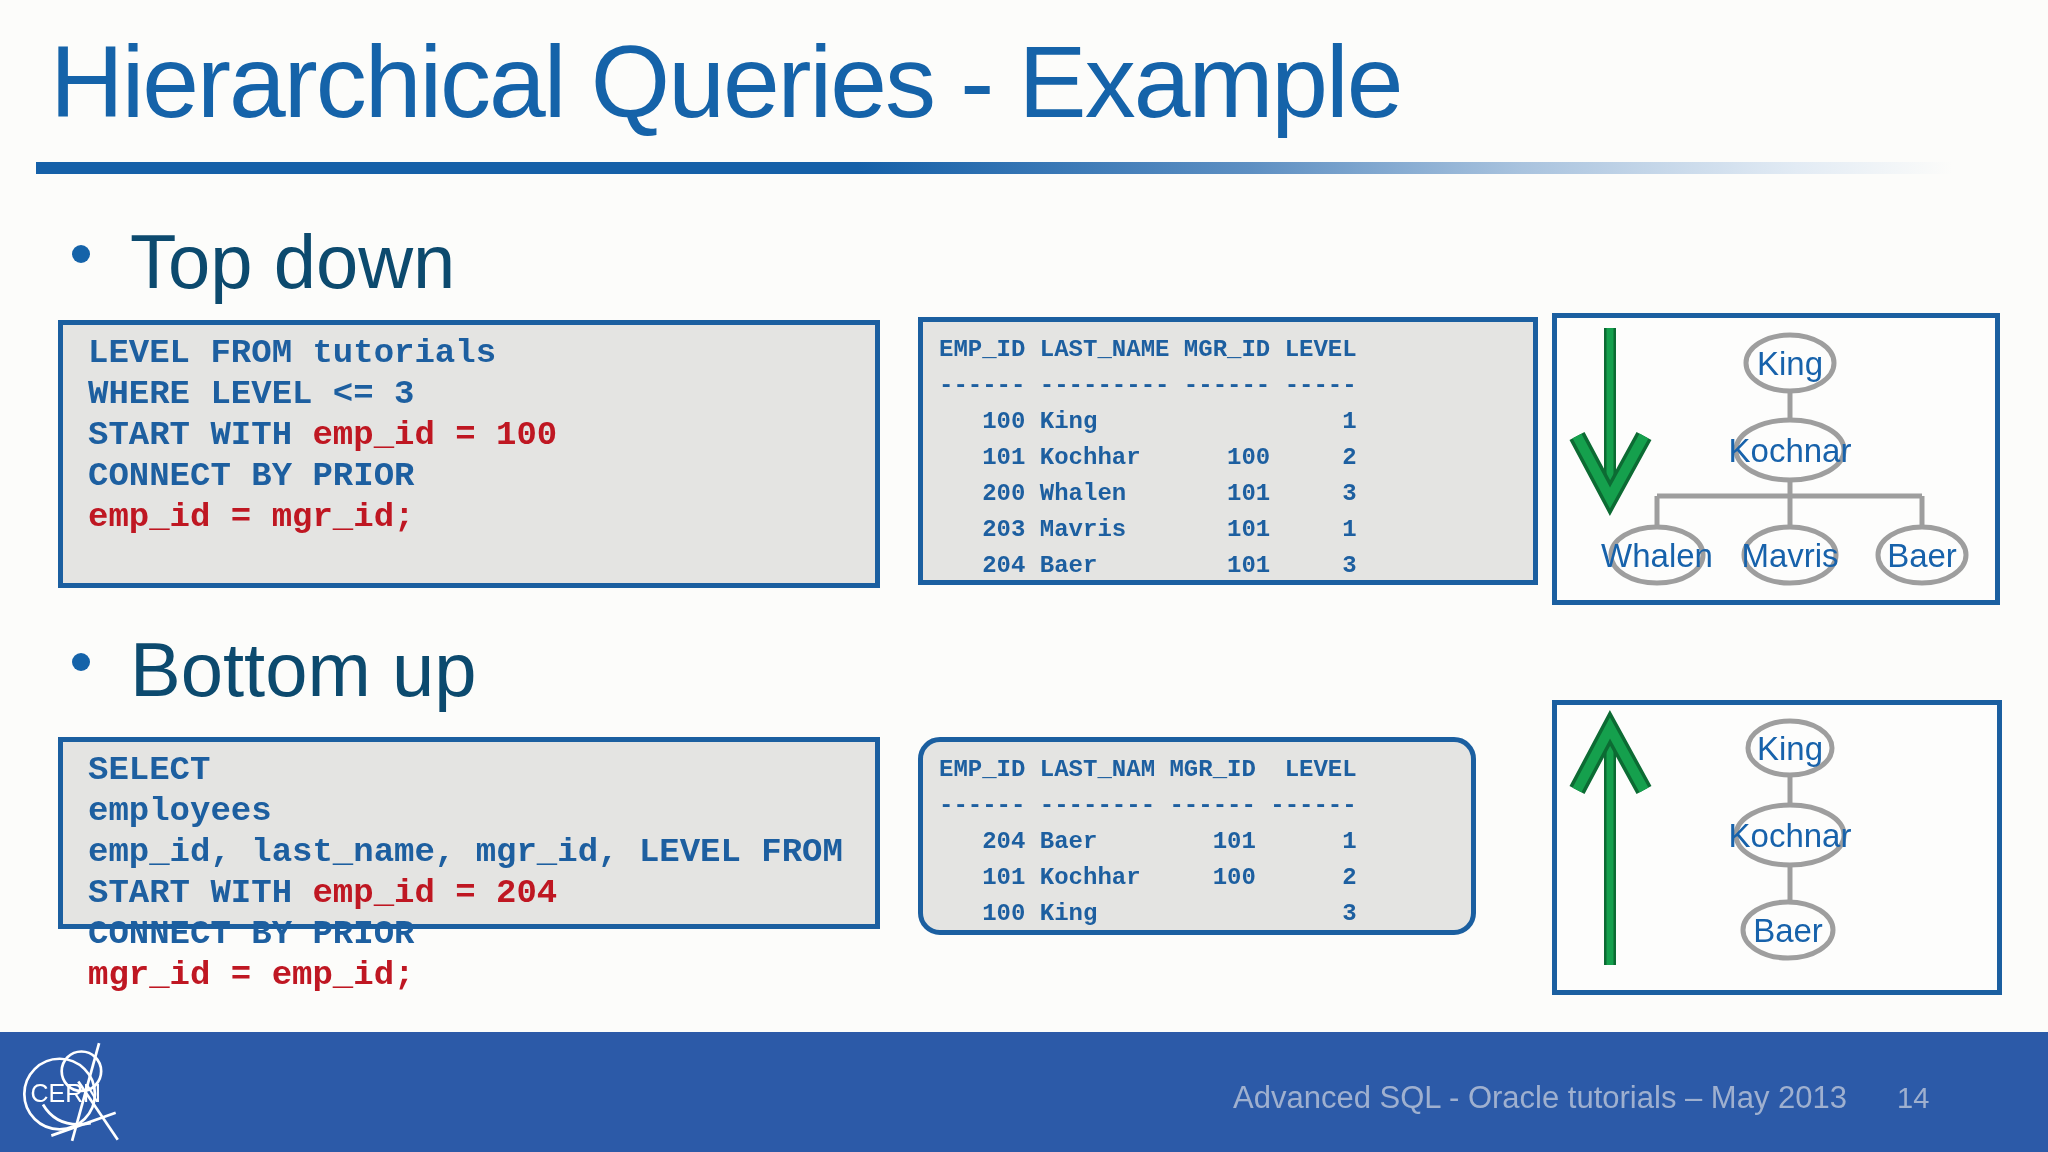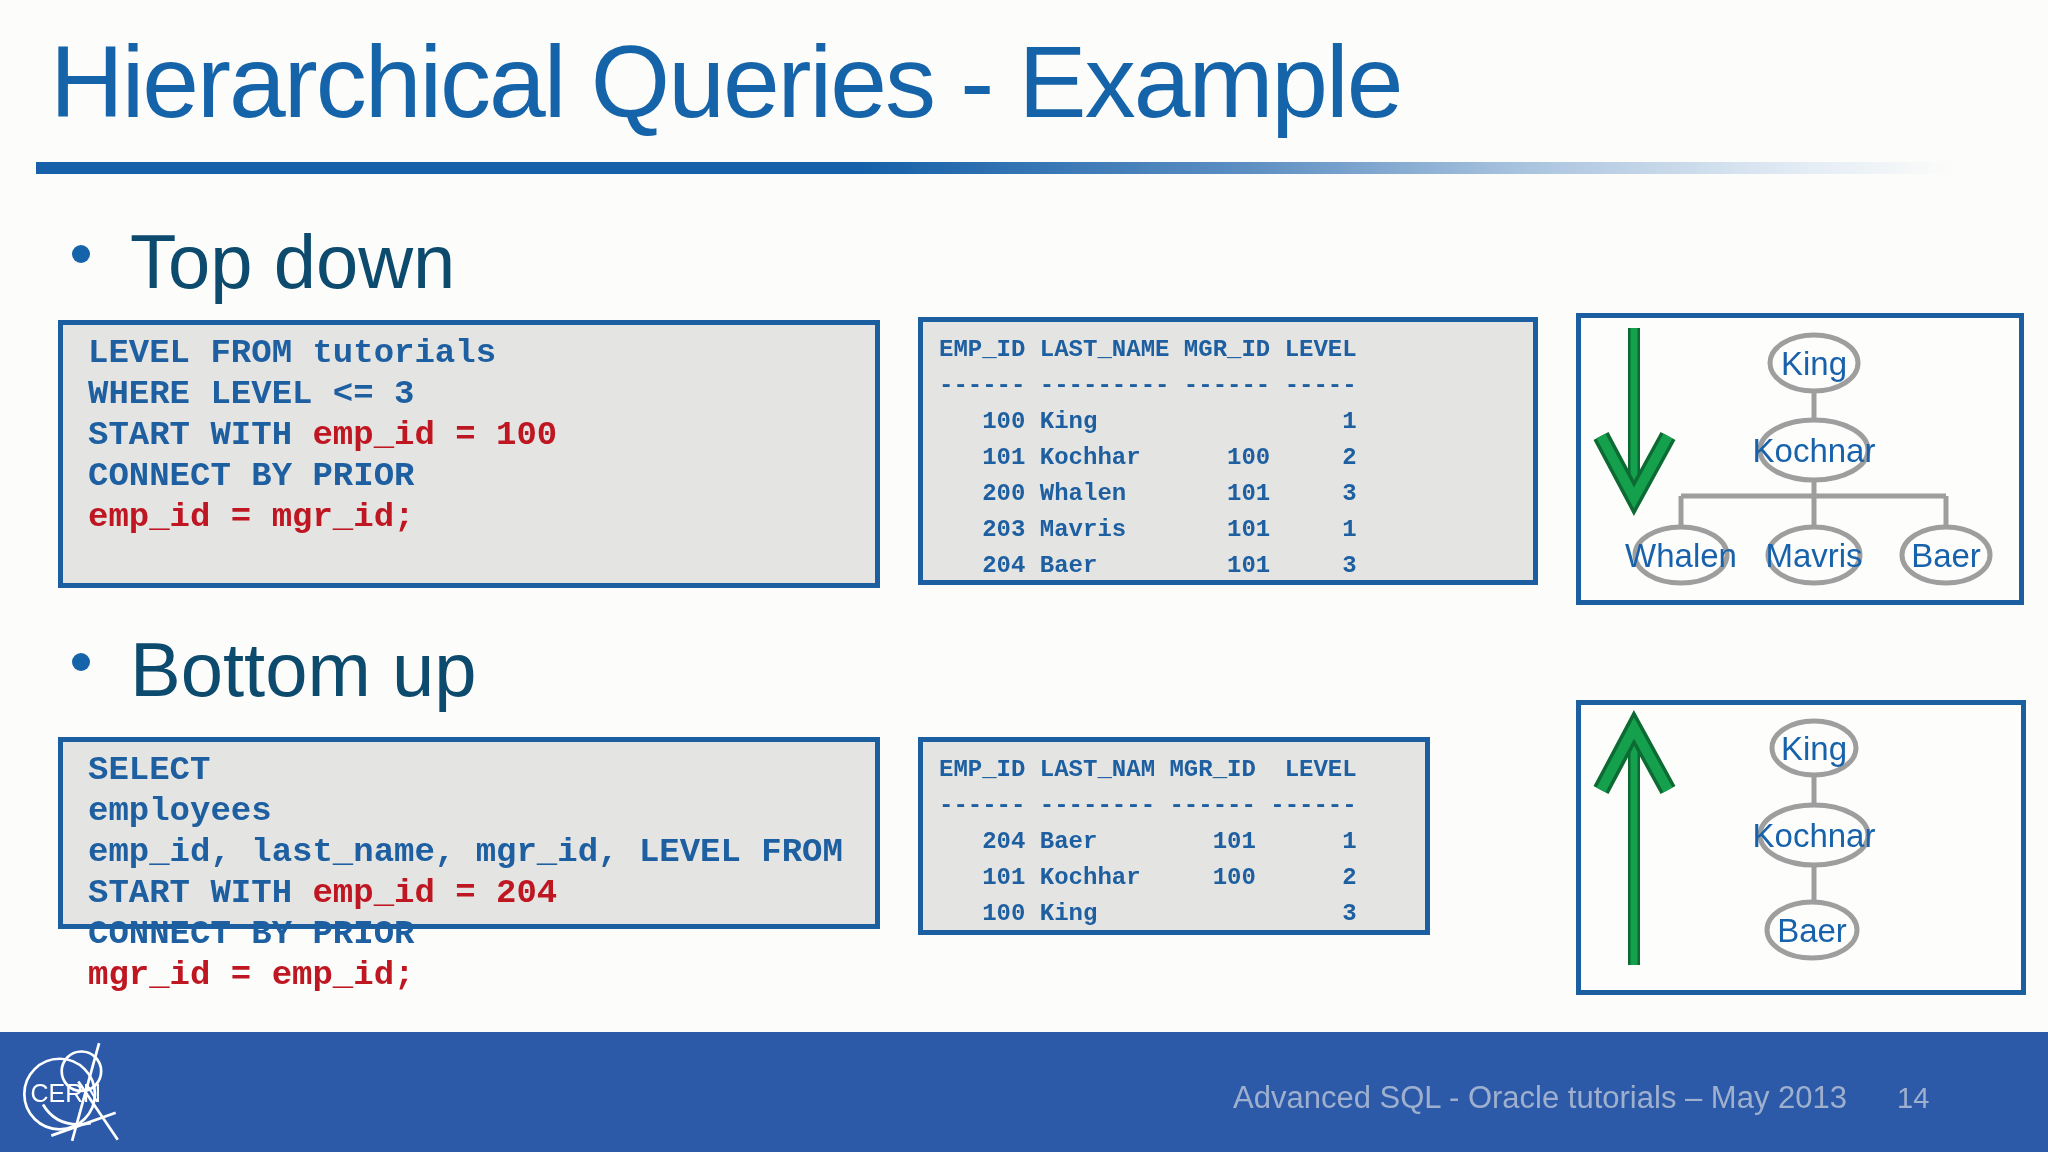--- a/index.html
+++ b/index.html
@@ -22,21 +22,21 @@
   .graybox{background:#e4e4e2;border:5px solid #1b5fa0;box-sizing:border-box;}
   .mono{font-family:"Liberation Mono","DejaVu Sans Mono",monospace;font-weight:bold;}
   .codebox{overflow:visible;}
   .codeline{white-space:pre;font-size:34px;line-height:41px;color:#1d5fa0;}
   .codeline .red{color:#bf1722;}
   .code-pad{padding:8px 0 0 25px;}
   .tline{white-space:pre;font-size:24px;line-height:36px;color:#1d5fa0;}
   .table-pad{padding:10px 0 0 16px;}
 
   
-  .treebox{background:#fdfdfc;border:5px solid #1b5fa0;box-sizing:border-box;margin-left:24px;}
+  .treebox{background:#fdfdfc;border:5px solid #1b5fa0;box-sizing:border-box;}
   .treebox svg{display:block;}
   .node-label{fill:#1762ab;font-family:"Liberation Sans",sans-serif;font-size:33px;
               text-anchor:middle;}
 
   
   .footer-bar{left:0;top:1032px;width:2048px;height:120px;background:#2c5aa8;}
   .footer-text{left:1233px;top:1080px;font-size:31px;color:#9fb0cf;white-space:nowrap;}
   .page-number{left:1897px;top:1082px;font-size:29px;color:#9fb0cf;}
   .cern-logo{left:16px;top:1040px;}
 </style>
@@ -112,21 +112,21 @@
   <div class="code-pad mono">
     <div class="codeline"><span>SELECT</span></div>
     <div class="codeline"><span>employees</span></div>
     <div class="codeline"><span>emp_id, last_name, mgr_id, LEVEL FROM</span></div>
     <div class="codeline"><span>START WITH </span><span class="red">emp_id = 204</span></div>
     <div class="codeline"><span>CONNECT BY PRIOR</span></div>
     <div class="codeline"><span class="red">mgr_id = emp_id;</span></div>
   </div>
 </div>
 
-<div class="abs graybox" style="left:918px;top:737px;width:512px;height:198px;">
+<div class="abs graybox" style="left:918px;top:737px;width:558px;height:198px;border-radius:22px;">
   <div class="table-pad mono">
     <div class="tline">EMP_ID LAST_NAM MGR_ID  LEVEL</div>
     <div class="tline">------ -------- ------ ------</div>
     <div class="tline">   204 Baer        101      1</div>
     <div class="tline">   101 Kochhar     100      2</div>
     <div class="tline">   100 King                 3</div>
   </div>
 </div>
 
 <div class="abs treebox" style="left:1552px;top:700px;width:450px;height:295px;">

